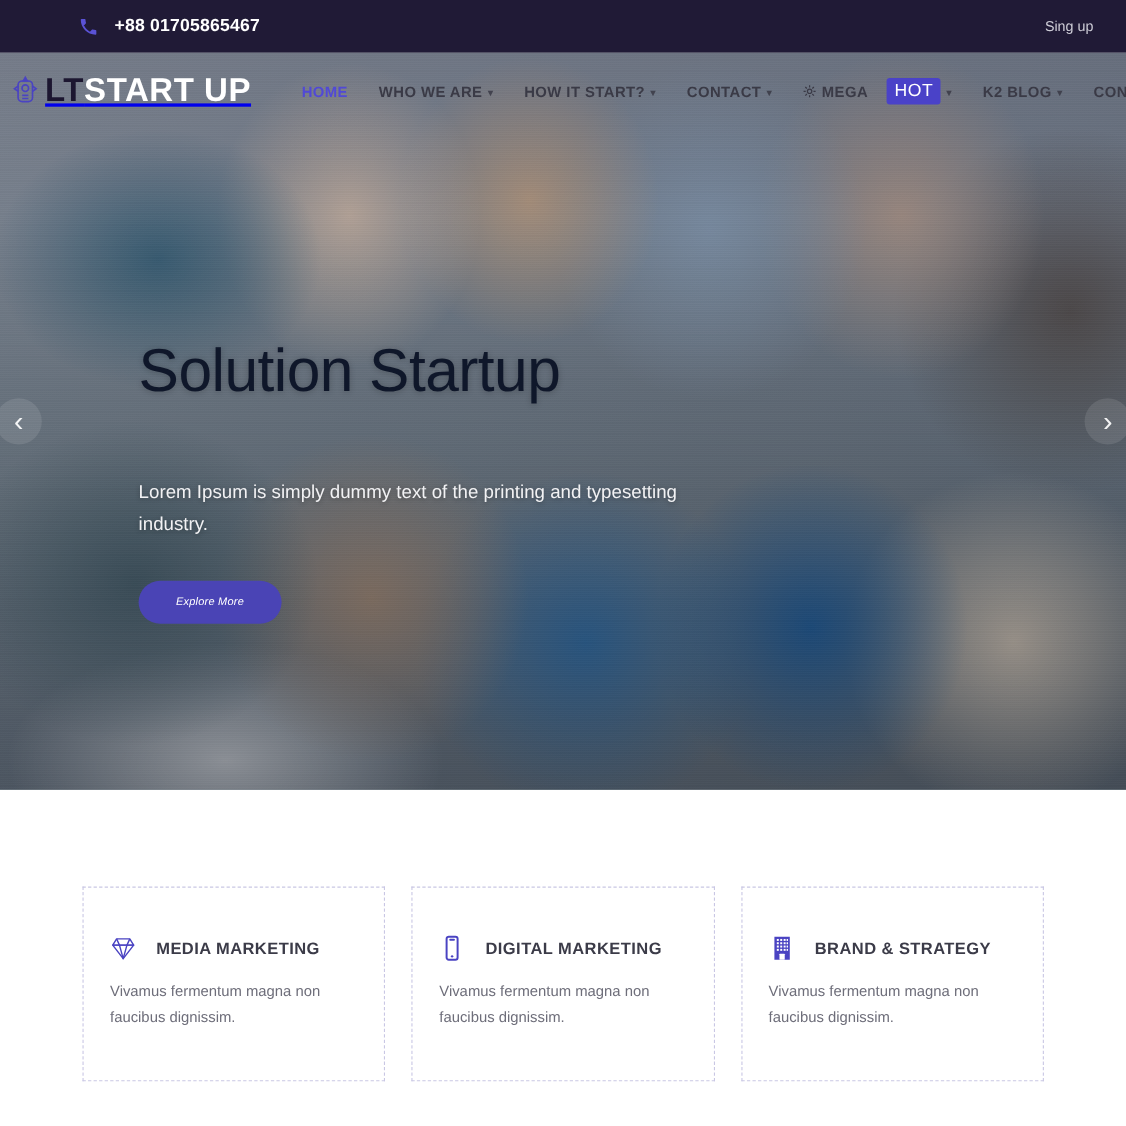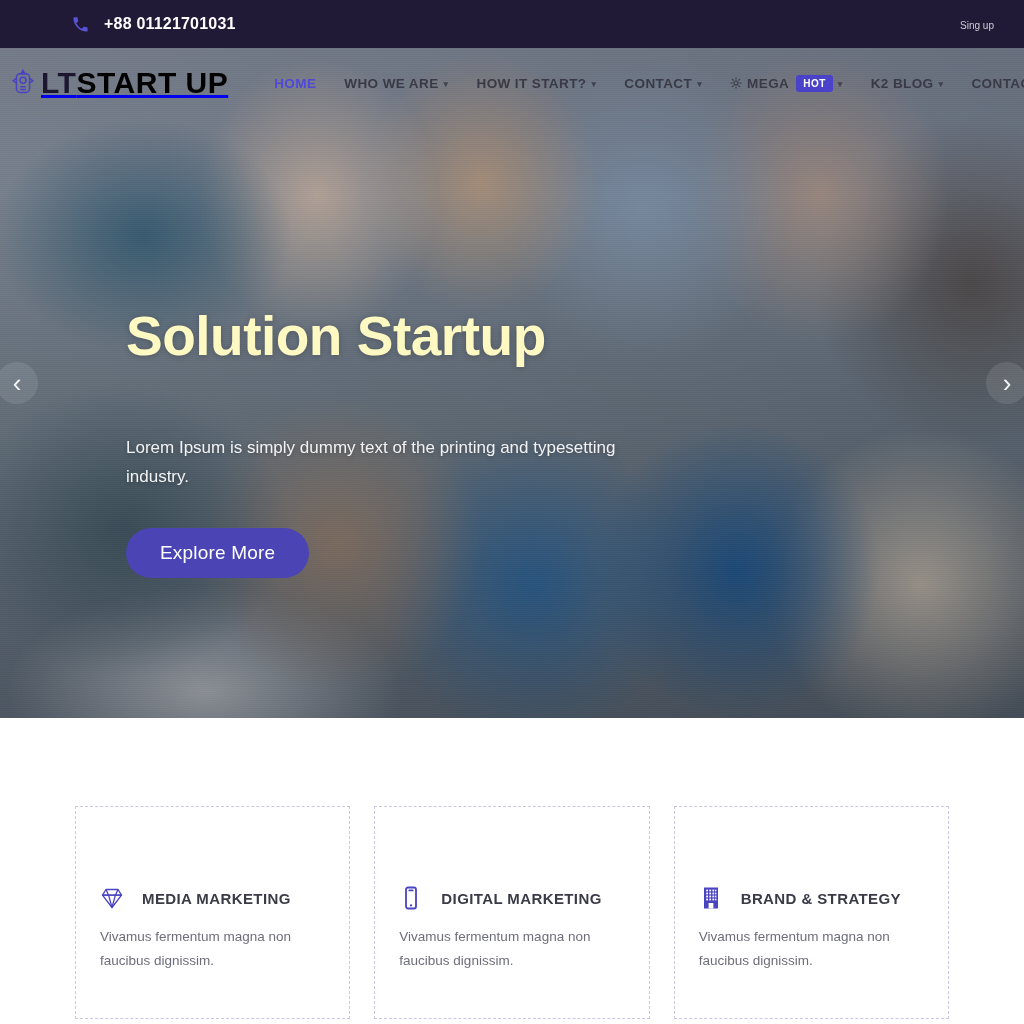--- a/index.html
+++ b/index.html
@@ -28,21 +28,21 @@
   .phone-icon svg { width: 17px; height: 17px; display:block; }
   .phone-number {
     color: #ffffff;
     font-size: 16px;
     font-weight: bold;
     letter-spacing: .2px;
   }
   .topbar-right { margin-left: auto; }
   .signup-link {
     color: #cdccd6;
-    font-size: 10px;
+    font-size: 13px;
     text-decoration: none;
     font-weight: 400;
   }
 
   
   .hero {
     position: relative;
     height: 670px;
     overflow: hidden;
     background: #6d7a82;
@@ -85,21 +85,21 @@
     z-index: 20;
   }
   .logo { display: flex; align-items: center; gap: 3px; }
   .logo-mark { width: 30px; height: 30px; flex: 0 0 30px; color: #4a43c2; }
   .logo-mark svg { width: 30px; height: 30px; display: block; }
   .logo-text {
     font-size: 30px; font-weight: bold; letter-spacing: .5px;
     white-space: nowrap; line-height: 1;
   }
   .logo-lt { color: #1c1630; margin-top: 16px; }
-  .logo-startup { color: #000000; }
+  .logo-startup { color: #ffffff; }
 
   .nav-menu {
     display: flex; align-items: center;
     margin-left: 46px;
     gap: 28px;
   }
   .nav-item {
     display: flex; align-items: center; gap: 5px;
     font-size: 13.5px; font-weight: bold;
     color: #3a3a46;
@@ -109,61 +109,62 @@
     text-decoration: none;
   }
   .nav-item.active { color: #5149d6; justify-content: center; }
   .caret {
     font-size: 9px; line-height: 1; opacity: .85; transform: translateY(1px);
   }
   .gear-icon { width: 12px; height: 12px; color: #3a3a46; }
   .gear-icon svg { width: 12px; height: 12px; display: block; }
   .hot-badge {
     background: #4a42c8; color: #ffffff;
-    font-size: 10px; font-weight: bold;
+    font-size: 16px; font-weight: normal;
     padding: 3px 7px; border-radius: 3px;
     letter-spacing: .5px;
-    margin-left: 2px;
+    margin-left: 12px;
   }
 
   
   .hero-content {
     position: absolute;
     left: 126px; top: 258px;
     z-index: 10;
     max-width: 620px;
   }
   .hero-title {
-    color: #fef9c3;
+    color: #0f172a;
     font-size: 55px;
-    font-weight: bold;
+    font-weight: normal;
     letter-spacing: -.5px;
     line-height: 1.1;
     text-shadow: 0 1px 6px rgba(0,0,0,.22);
   }
   .hero-sub {
     margin-top: 66px;
     color: #f2f2f4;
     font-size: 17px;
     line-height: 1.75;
     max-width: 500px;
     text-shadow: 0 1px 5px rgba(0,0,0,.3);
   }
   .explore-btn {
     margin-top: 36px;
     display: inline-block;
     background: #4a44b5;
     color: #ffffff;
-    font-size: 19px;
+    font-size: 10px;
     padding: 14px 34px;
     border-radius: 26px;
     border: none;
     cursor: pointer;
     font-family: inherit;
     letter-spacing: .2px;
+    font-style: italic;
   }
 
   
   .slider-arrow {
     position: absolute;
     top: 50%; transform: translateY(-50%);
     width: 42px; height: 42px;
     border-radius: 50%;
     background: rgba(255,255,255,.10);
     display: flex; align-items: center; justify-content: center;
@@ -185,21 +186,21 @@
     display: flex;
     gap: 24px;
   }
   .card {
     flex: 1 1 0;
     border: 1px dashed #c9c7e4;
     padding: 42px 24px 46px 24px;
     min-height: 166px;
   }
   .card-head {
-    display: flex; align-items: center; gap: 18px; margin-top: 36px;
+    display: flex; align-items: center; gap: 18px;
   }
   .card-icon { width: 24px; height: 26px; color: #4a43c2; flex: 0 0 24px; }
   .card-icon svg { width: 100%; height: 100%; display: block; }
   .card-title {
     font-size: 15px; font-weight: bold;
     color: #3b3b48; letter-spacing: .4px;
   }
   .card-text {
     margin-top: 14px;
     font-size: 13.5px;
@@ -211,21 +212,21 @@
 </head>
 <body>
 
 <div class="topbar">
   <div class="topbar-left">
     <span class="phone-icon">
       <svg viewBox="0 0 24 24" fill="currentColor" aria-hidden="true">
         <path d="M6.6 10.8c1.6 3.1 4.1 5.6 7.2 7.2l2.4-2.4c.3-.3.7-.4 1.1-.3 1.2.4 2.4.6 3.7.6.6 0 1 .4 1 1V21c0 .6-.4 1-1 1C10.6 22 2 13.4 2 2.9c0-.6.4-1 1-1h4.1c.6 0 1 .4 1 1 0 1.3.2 2.5.6 3.7.1.4 0 .8-.3 1.1l-2.8 3.1z"></path>
       </svg>
     </span>
-    <span class="phone-number">+88 01121701031</span>
+    <span class="phone-number">+88 01705865467</span>
   </div>
   <div class="topbar-right">
     <a href="#" class="signup-link">Sing up</a>
   </div>
 </div>
 
 <div class="hero">
   <div class="hero-photo"></div>
   <div class="hero-overlay"></div>
 

